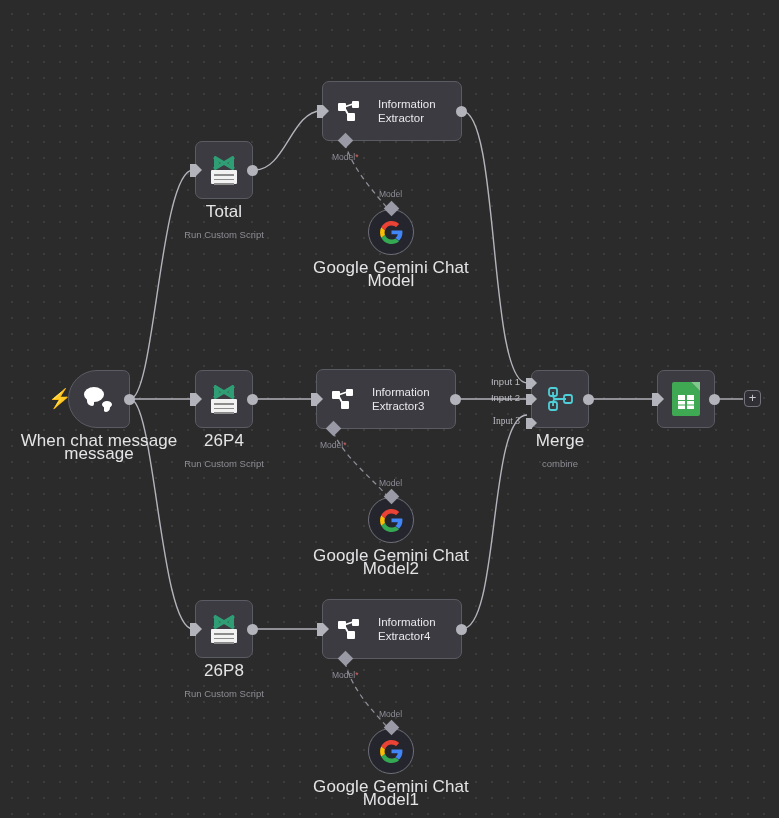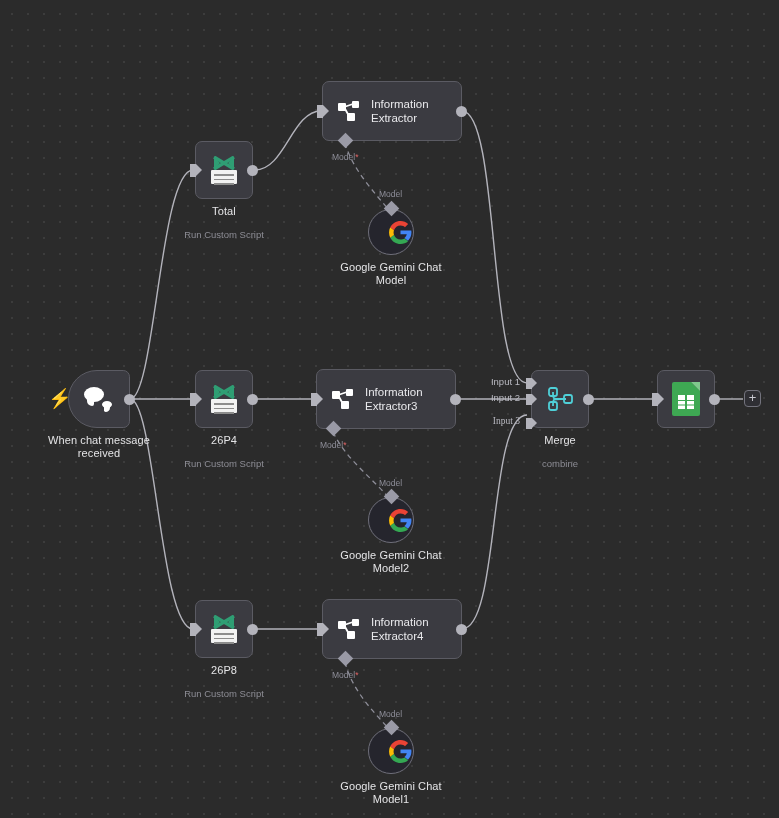--- a/index.html
+++ b/index.html
@@ -48,37 +48,37 @@
     left: 50%;
     transform: translateX(-50%);
     margin-top: 7px;
     text-align: center;
     white-space: nowrap;
     z-index: 6;
   }
   .node-title {
     display: block;
     color: #e4e4e6;
-    font-size: 11px;
+    font-size: 17px;
     line-height: 13px;
     letter-spacing: .1px;
   }
   .node-sub {
     display: block;
     color: #8d8d95;
     font-size: 9.5px;
     line-height: 12px;
     margin-top: 11px;
   }
 
   
   .n-square { width: 58px; height: 58px; justify-content: center; }
 
   
-  .n-wide { width: 140px; height: 60px; padding-left: 13px; gap: 9px; }
+  .n-wide { width: 140px; height: 60px; padding-left: 13px; gap: 16px; }
   .n-wide .lbl {
     color: #e9e9ec;
     font-size: 11.5px;
     line-height: 14px;
     white-space: normal;
     max-width: 86px;
   }
 
   
   .n-trigger {
@@ -87,21 +87,21 @@
     border-radius: 30px 7px 7px 30px;
   }
 
   
   .n-merge { width: 58px; height: 58px; justify-content: center; }
 
   
   .n-round {
     width: 46px; height: 46px;
     border-radius: 50%;
-    justify-content: flex-end;
+    justify-content: center;
     background: #25252d;
     border: 1px solid #6f6f7a;
   }
 
   
   .port-out {
     position: absolute;
     width: 11px; height: 11px;
     border-radius: 50%;
     background: #b3b3bb;
@@ -291,21 +291,21 @@
 
   <div class="bolt" style="left:48px; top:389px;">⚡</div>
   <div class="node n-trigger" style="left:68px; top:370px;">
     <div class="chat-ico">
         <b></b>
         <s></s>
       </div>
     <div class="port-out"></div>
     <div class="node-caption">
       <span class="node-title">When chat message</span>
-      <span class="node-title">received</span>
+      <span class="node-title">message</span>
     </div>
   </div>
 
   <div class="node n-square" style="left:195px; top:141px;">
     <div class="script-ico">
       <svg class="bow" width="24" height="15" viewBox="0 0 24 15">
         <path d="M2 1 L22 13 M22 1 L2 13" stroke="#2f9e74" stroke-width="3.4" fill="none"></path>
         <path d="M2 1 L2 13 L8 7 Z M22 1 L22 13 L16 7 Z" fill="#2f9e74"></path>
       </svg>
       <div class="card">

